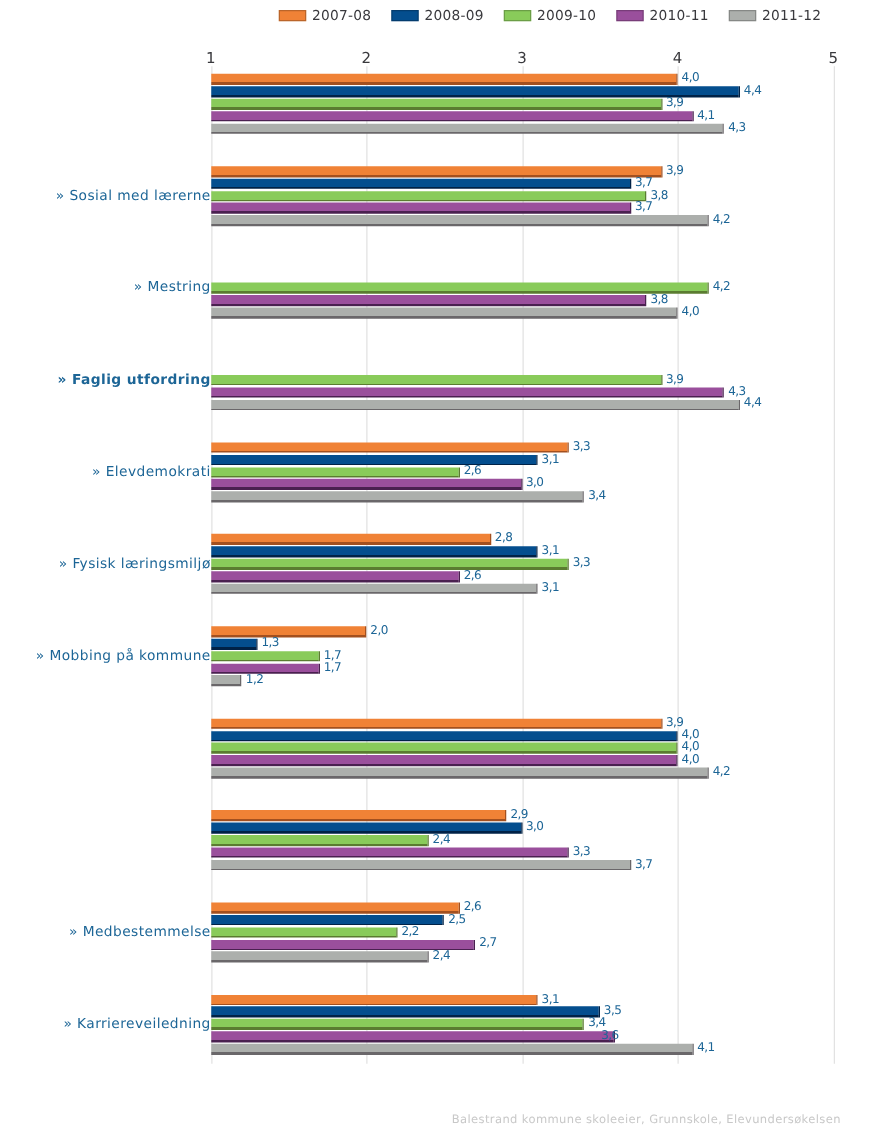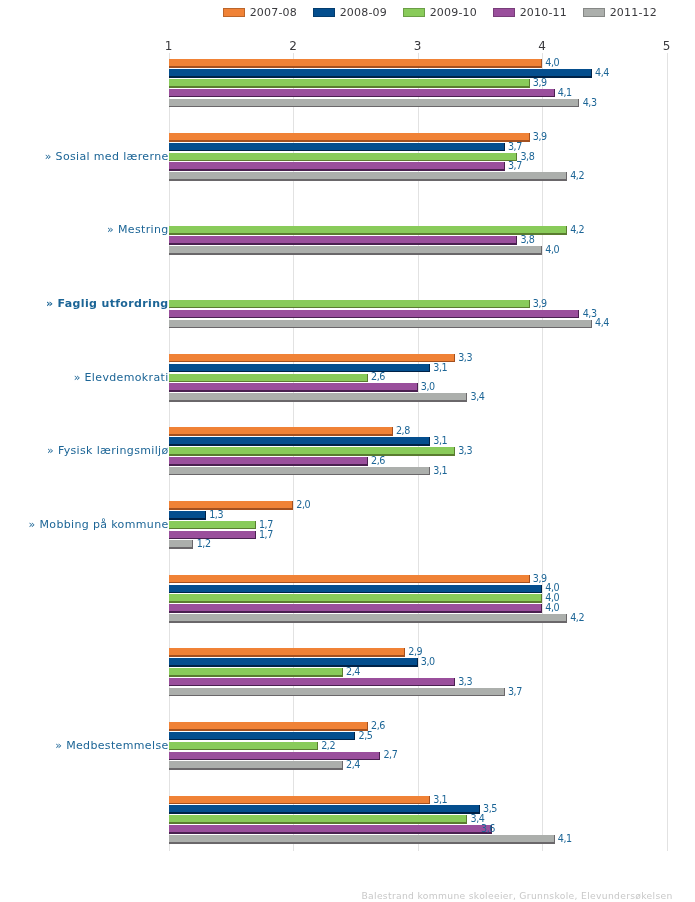--- a/index.html
+++ b/index.html
@@ -197,20 +197,21 @@
           <div class="bar s1" style="top: 9.85px; left: 168.6px; width: 186.75px; height: 8.6px;"></div>
           <div class="val-label" style="top: 8.75px; left: 358.55px;">2,5</div>
           <div class="bar s2" style="top: 19.7px; left: 168.6px; width: 149.4px; height: 8.6px;"></div>
           <div class="val-label" style="top: 18.6px; left: 321.2px;">2,2</div>
           <div class="bar s3" style="top: 29.55px; left: 168.6px; width: 211.65px; height: 8.6px;"></div>
           <div class="val-label" style="top: 28.45px; left: 383.45px;">2,7</div>
           <div class="bar s4" style="top: 39.4px; left: 168.6px; width: 174.3px; height: 8.6px;"></div>
           <div class="val-label" style="top: 38.3px; left: 346.1px;">2,4</div>
         </div>
         <div class="group" style="top: 795.6px;">
+          <div class="cat-label" style="top: 14.725px;">» Karriereveiledning</div>
           <div class="bar s0" style="top: 0px; left: 168.6px; width: 261.45px; height: 8.6px;"></div>
           <div class="val-label" style="top: -1.1px; left: 433.25px;">3,1</div>
           <div class="bar s1" style="top: 9.85px; left: 168.6px; width: 311.25px; height: 8.6px;"></div>
           <div class="val-label" style="top: 8.75px; left: 483.05px;">3,5</div>
           <div class="bar s2" style="top: 19.7px; left: 168.6px; width: 298.8px; height: 8.6px;"></div>
           <div class="val-label" style="top: 18.6px; left: 470.6px;">3,4</div>
           <div class="bar s3" style="top: 29.55px; left: 168.6px; width: 323.7px; height: 8.6px;"></div>
           <div class="val-label" style="top: 28.45px; left: 481px;">3,6</div>
           <div class="bar s4" style="top: 39.4px; left: 168.6px; width: 385.95px; height: 8.6px;"></div>
           <div class="val-label" style="top: 38.3px; left: 557.75px;">4,1</div>

